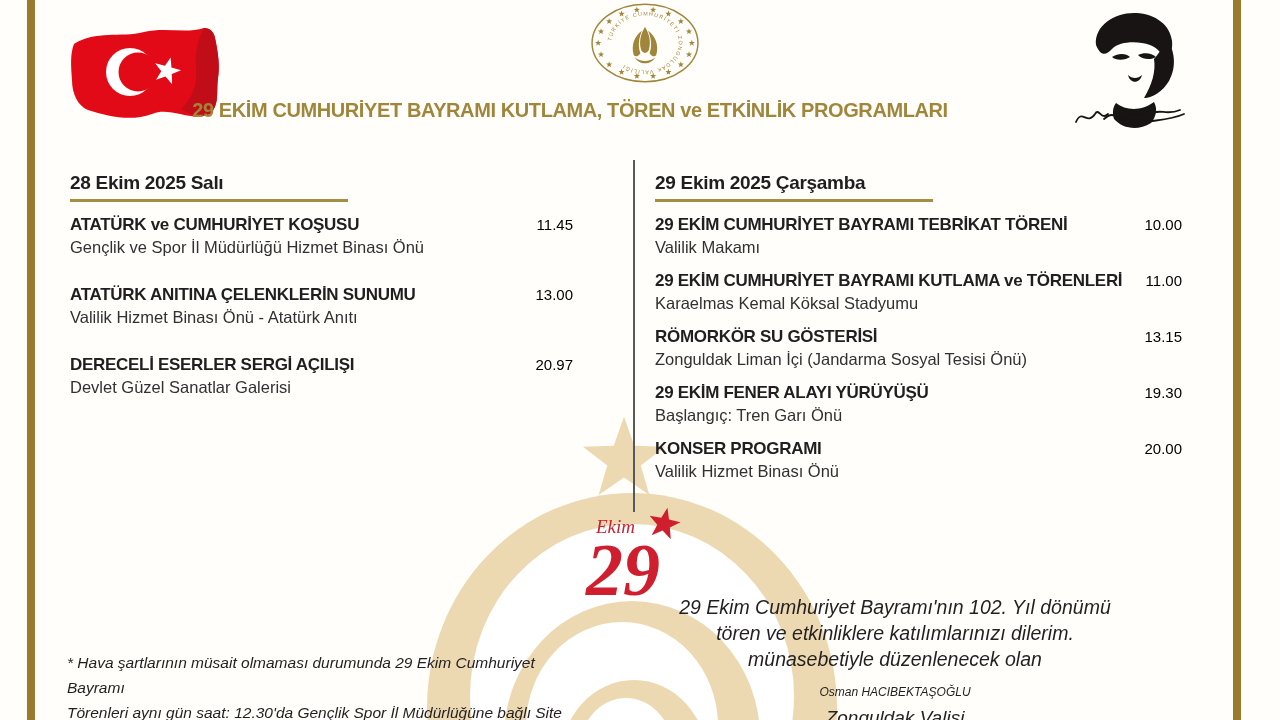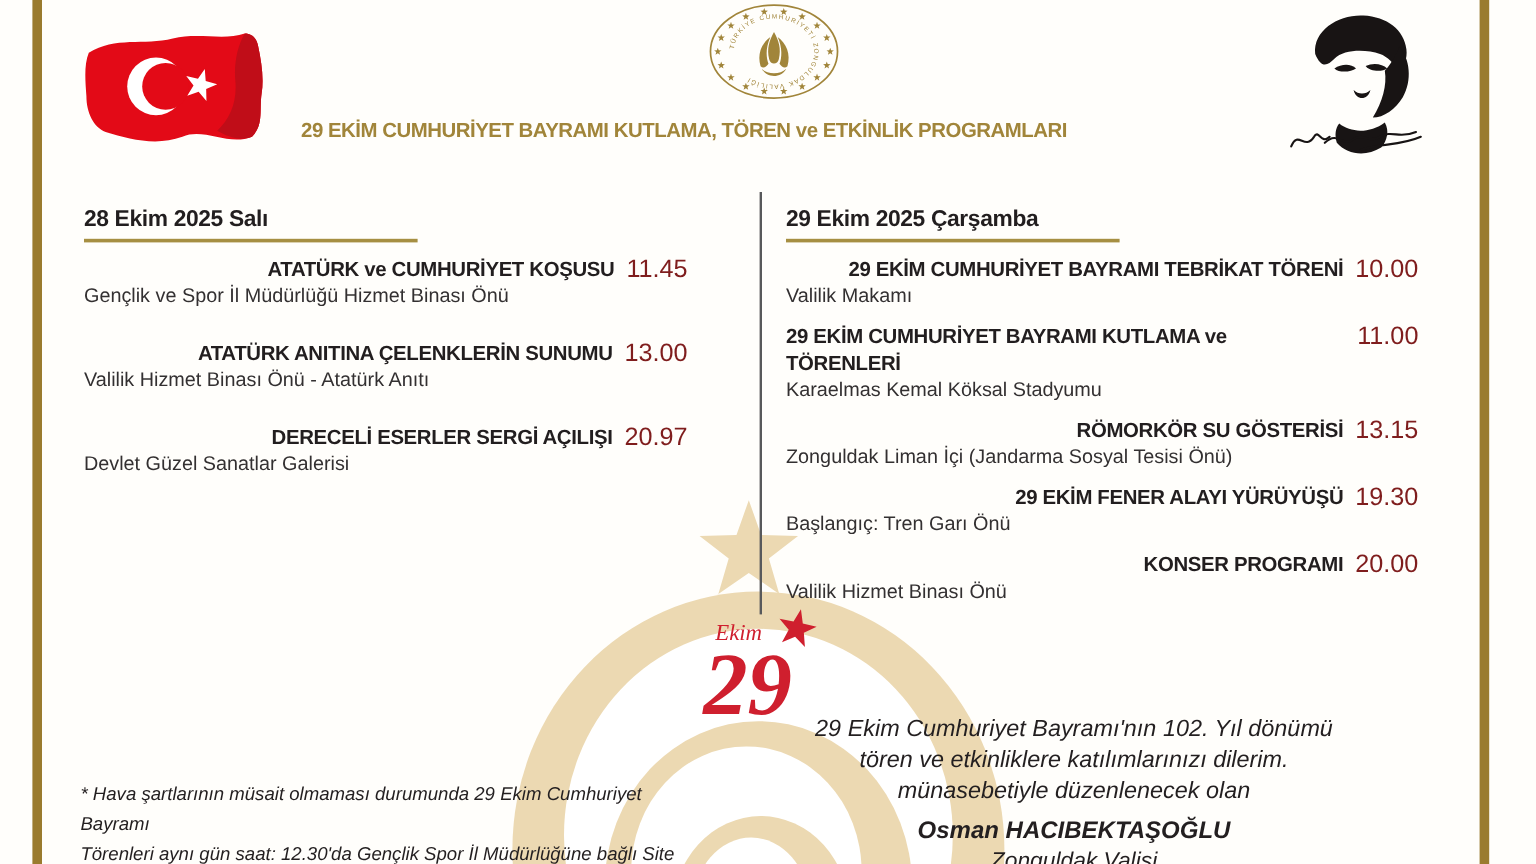--- a/index.html
+++ b/index.html
@@ -7,41 +7,41 @@
   body{width:1280px;height:720px;overflow:hidden;background:#ffffff;
        font-family:"Liberation Sans",sans-serif;color:#221e1f;position:relative;}
   .page{position:absolute;inset:0;background:#fffefb;}
   .stripe{position:absolute;top:0;bottom:0;width:8px;background:#9a7b2e;z-index:3;}
   .stripe.left{left:27px;}
   .stripe.right{left:1233px;}
   .flag{position:absolute;left:68px;top:22px;width:160px;height:100px;z-index:2;}
   .emblem{position:absolute;left:589px;top:2px;width:112px;height:82px;z-index:2;}
   .portrait{position:absolute;left:1068px;top:5px;width:130px;height:135px;z-index:2;}
   .main-title{position:absolute;left:70px;top:99px;width:1000px;text-align:center;
-       font-size:17px;font-weight:bold;color:#a1853a;letter-spacing:-0.4px;z-index:2;white-space:nowrap;}
+       font-size:20px;font-weight:bold;color:#a1853a;letter-spacing:-0.4px;z-index:2;white-space:nowrap;}
   .divider{position:absolute;left:633px;top:160px;width:1.5px;height:352px;background:#58595b;z-index:2;}
   .col{position:absolute;top:172px;z-index:2;}
   .col-left{left:70px;width:503px;}
   .col-right{left:655px;width:527px;}
   .day-header{font-size:19px;font-weight:bold;letter-spacing:-0.3px;}
   .day-rule{height:2.5px;background:#a68f42;width:278px;margin-top:5px;}
   .event{margin-top:12px;}
   .col-left .event + .event{margin-top:26px;}
   .col-right .event + .event{margin-top:12px;}
-  .event-row{display:flex;justify-content:flex-end;align-items:flex-start;}
+  .event-row{display:flex;justify-content:space-between;align-items:flex-start;}
   .event-title{font-size:17px;font-weight:bold;letter-spacing:-0.3px;line-height:22px;}
-  .event-time{font-size:21px;line-height:22px;color:#7f1d1d;padding-left:10px;}
+  .event-time{font-size:15px;line-height:22px;color:#000000;padding-left:10px;}
   .event-loc{font-size:16.5px;line-height:22px;color:#333031;}
   .watermark{position:absolute;left:400px;top:408px;width:540px;height:312px;z-index:0;}
   .logo29{position:absolute;left:578px;top:503px;width:118px;height:108px;z-index:2;}
   .footnote{position:absolute;left:67px;top:650px;width:520px;z-index:2;
        font-style:italic;font-size:15.5px;line-height:25px;color:#231f20;}
   .message{position:absolute;left:655px;top:594px;width:480px;text-align:center;z-index:2;
        font-style:italic;font-size:19.5px;line-height:26px;color:#231f20;}
-  .sig-name{margin-top:7px;font-size:20px;font-weight:bold;}
+  .sig-name{margin-top:7px;font-size:12px;font-weight:normal;}
   .sig-title{font-size:19px;}
 </style>
 </head>
 <body>
 
 <div class="page">
 
   <div class="stripe left"></div>
   <div class="stripe right"></div>
 

